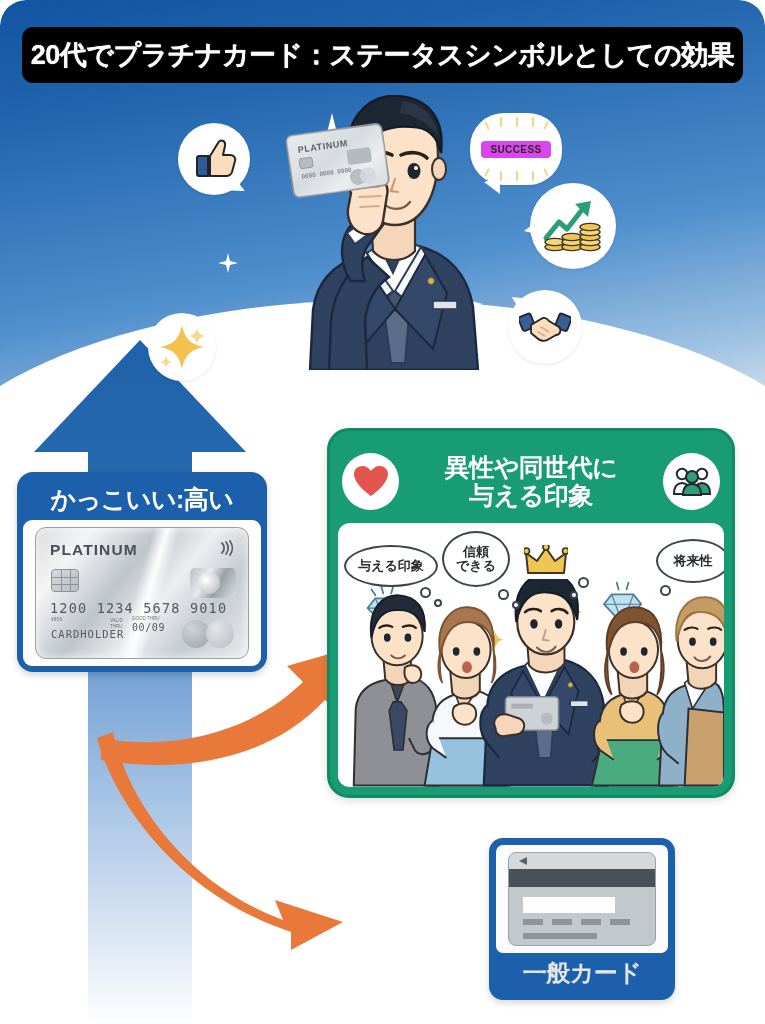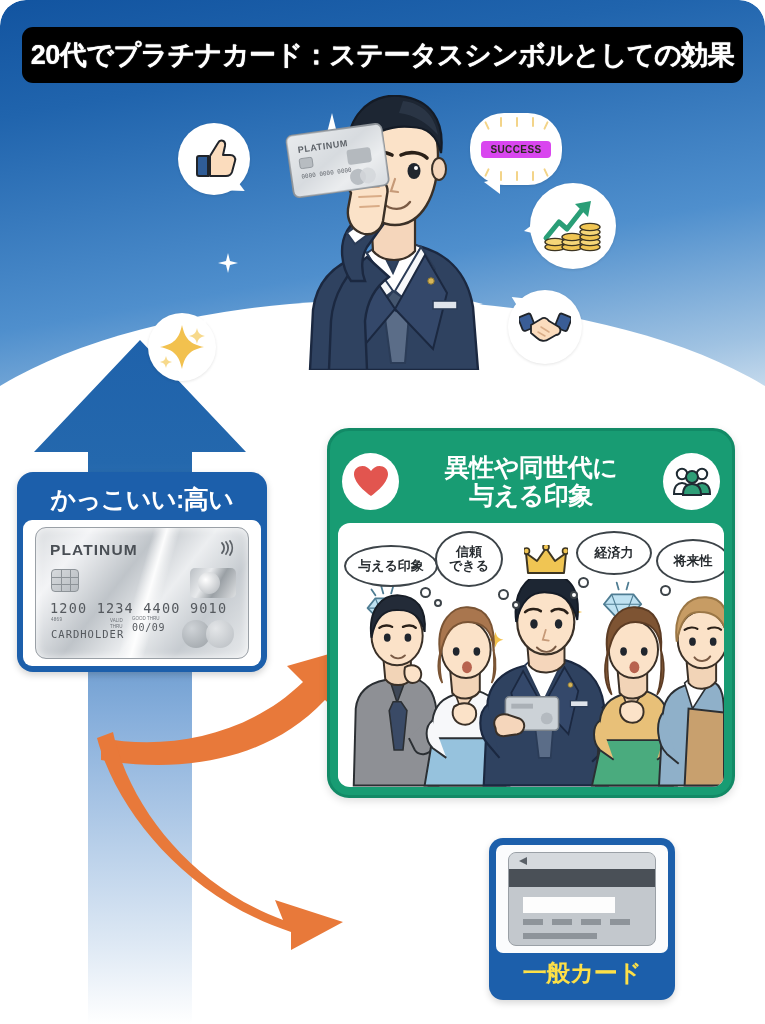--- a/index.html
+++ b/index.html
@@ -229,21 +229,21 @@
     position:absolute; left:489px; top:838px; width:186px; height:162px;
     background:#1c5fab; border-radius:14px; z-index:6; padding:7px;
     box-shadow:0 3px 7px rgba(0,0,0,.16);
   }
   .np-frame {
     height:108px; background:#fbfcfd; border-radius:7px;
     display:flex; align-items:center; justify-content:center;
   }
   .np-label {
     height:40px; display:flex; align-items:center; justify-content:center;
-    color:#fde047; font-size:24px; font-weight:700; letter-spacing:-0.5px;font-family:Liberation Mono, monospace;
+    color:#e5e5e5; font-size:24px; font-weight:700; letter-spacing:-0.5px;font-family:Liberation Mono, monospace;
   }
   .gen-card {
     width:148px; height:94px; border-radius:8px;
     background:#c3c8cd; border:1px solid #9aa0a6; position:relative; overflow:hidden;
   }
   .gen-top { position:absolute; left:0; top:0; width:100%; height:16px; background:#d5d9dd; }
   .gen-stripe { position:absolute; left:0; top:16px; width:100%; height:18px; background:#4a5057; }
   .gen-white { position:absolute; left:14px; top:44px; width:92px; height:16px; background:#fdfdfd; }
   .gen-num { position:absolute; left:14px; top:66px; display:flex; gap:9px; }
   .gen-num i { width:20px; height:6px; background:#8e949a; }
@@ -425,21 +425,21 @@
           <path d="M7 2 A9.5 9.5 0 0 1 7 14" stroke="#5c6167" stroke-width="1.8" fill="none" stroke-linecap="round"></path>
           <path d="M11 1 A12 12 0 0 1 11 15" stroke="#5c6167" stroke-width="1.8" fill="none" stroke-linecap="round"></path>
         </svg>
         <div class="chip">
             <i></i>
             <i></i>
             <i></i>
             <i></i>
           </div>
         <div class="holo"></div>
-        <div class="card-num">1200 1234 4400 9010</div>
+        <div class="card-num">1200 1234 5678 9010</div>
         <div class="micro-a">4869</div>
         <div class="micro-b">VALID<br>THRU</div>
         <div class="micro-c">GOOD THRU</div>
         <div class="valid">00/09</div>
         <div class="holder">CARDHOLDER</div>
         <div class="mc">
             <span></span>
             <span></span>
           </div>
       </div>
@@ -476,28 +476,27 @@
       </div>
     </div>
 
     <div class="gp-body">
 
       <div class="thoughts">
         <div class="tbub" style="left:6px;top:18px;width:94px;height:42px;font-size:13px;">与える印象</div>
         <div class="tdot" style="left:82px;top:60px;width:11px;height:11px;"></div>
         <div class="tdot" style="left:96px;top:72px;width:8px;height:8px;"></div>
 
-        <div class="tbub" style="left:97px;top:4px;width:68px;height:56px;font-size:13px;">
+        <div class="tbub" style="left:104px;top:4px;width:68px;height:56px;font-size:13px;">
           <span style="white-space:pre-line">信頼
 できる</span>
         </div>
         <div class="tdot" style="left:160px;top:62px;width:11px;height:11px;"></div>
         <div class="tdot" style="left:174px;top:74px;width:8px;height:8px;"></div>
 
-        <div class="tbub" style="left:238px;top:4px;width:76px;height:44px;font-size:13px;">経済力</div>
         <div class="tdot" style="left:240px;top:50px;width:11px;height:11px;"></div>
         <div class="tdot" style="left:232px;top:64px;width:8px;height:8px;"></div>
 
         <div class="tbub" style="left:318px;top:12px;width:74px;height:44px;font-size:13px;">将来性</div>
         <div class="tdot" style="left:322px;top:58px;width:11px;height:11px;"></div>
 
         <svg width="44" height="32" viewBox="0 0 44 32" style="position:absolute;left:186px;top:18px;z-index:2;">
           <path d="M4 28 L2 8 L13 16 L22 3 L31 16 L42 8 L40 28 Z" fill="#f0c553" stroke="#3d3522" stroke-width="2" stroke-linejoin="round"></path>
           <circle cx="2.5" cy="6" r="3" fill="#f0c553" stroke="#3d3522" stroke-width="1.6"></circle>
           <circle cx="22" cy="2" r="3" fill="#f0c553" stroke="#3d3522" stroke-width="1.6"></circle>

